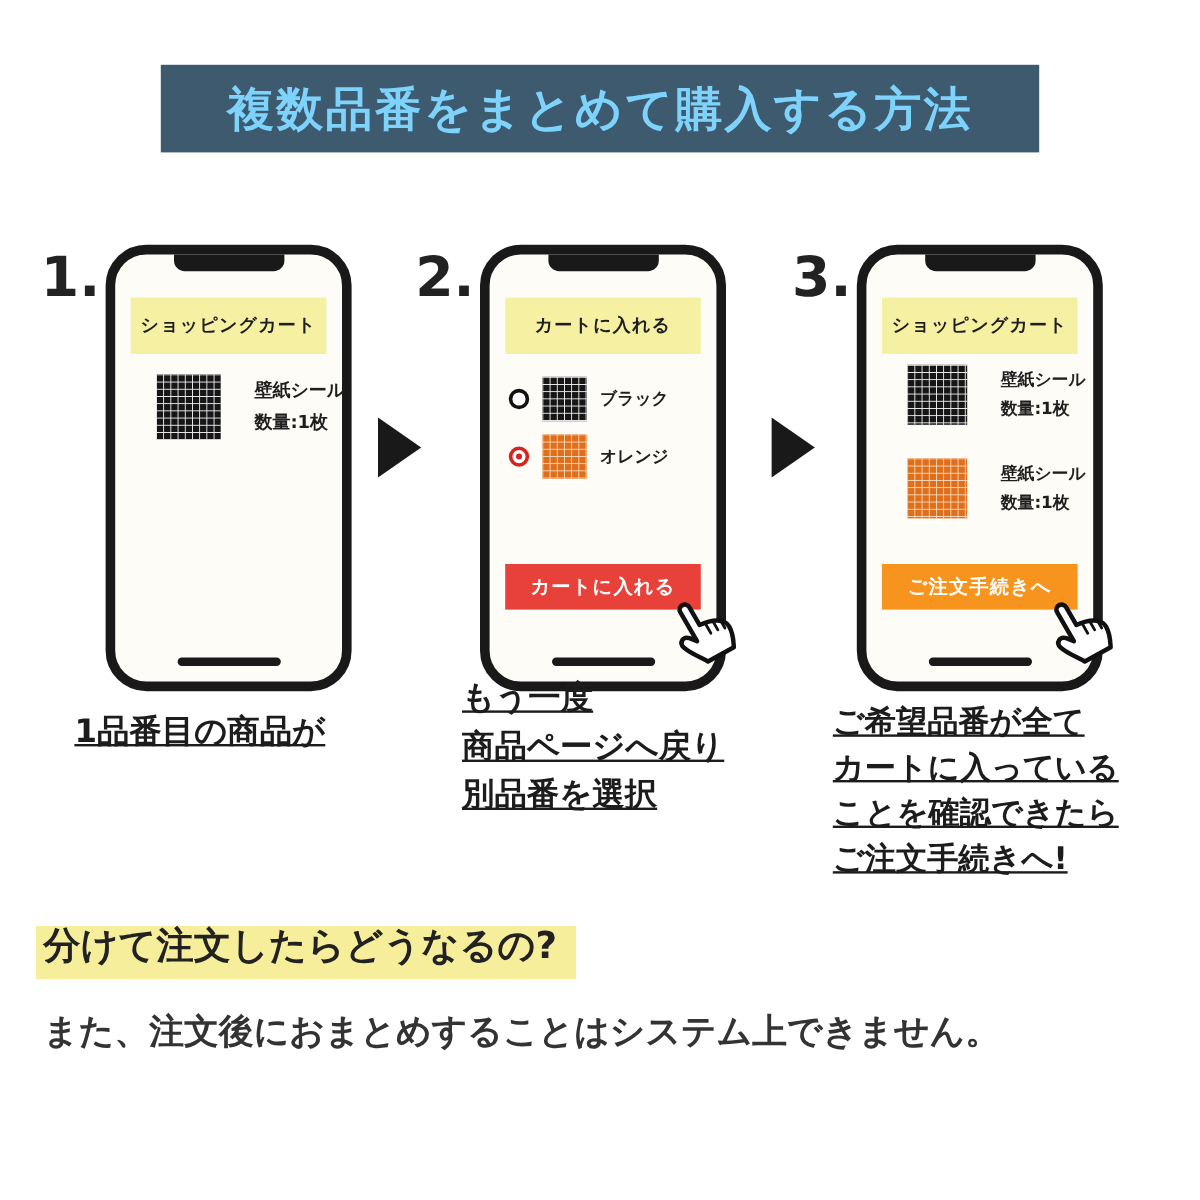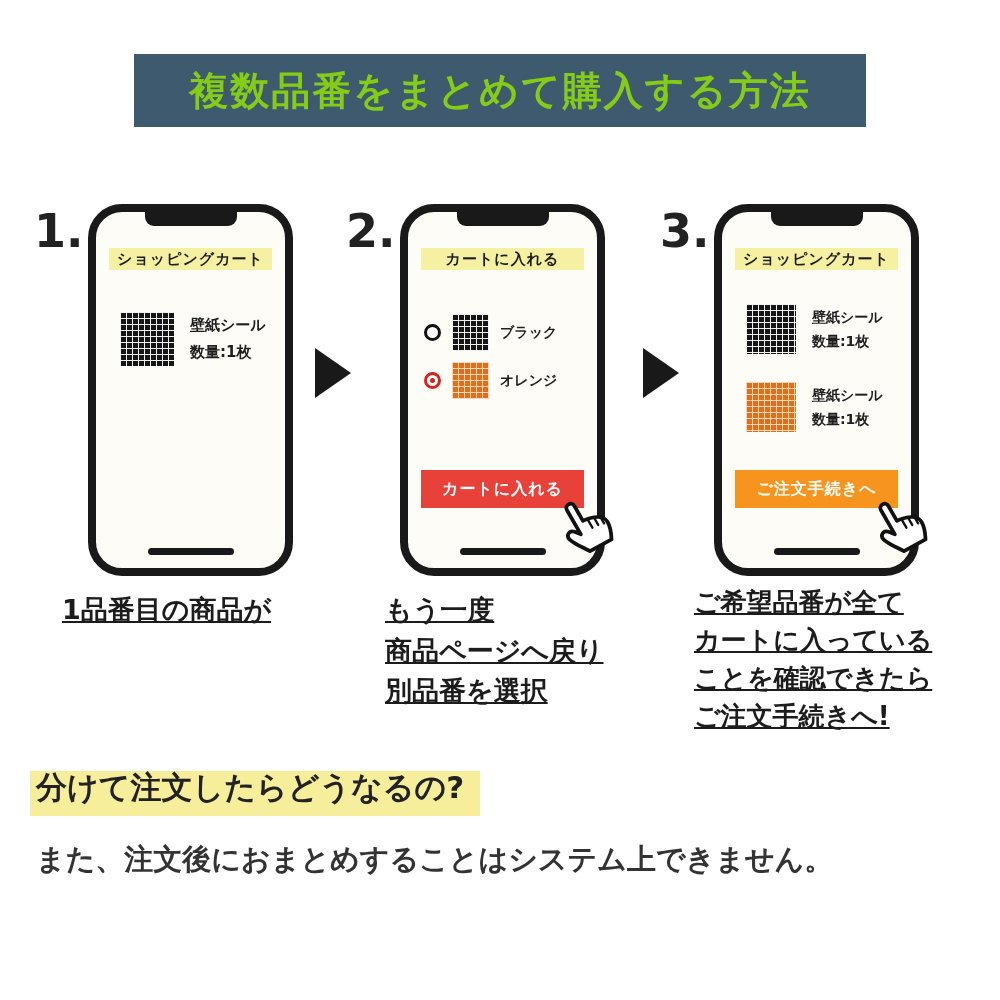--- a/index.html
+++ b/index.html
@@ -3,42 +3,42 @@
 <meta charset="utf-8">
 <style>
   * { box-sizing: border-box; }
   html, body { margin:0; padding:0; background:#ffffff; }
   .page { position:relative; width:1000px; height:1000px; background:#ffffff; overflow:hidden;
           font-family:"DejaVu Sans","Liberation Sans",sans-serif; color:#1e1e1e; }
 
   
   .title-banner { position:absolute; left:134px; top:54px; width:732px; height:73px;
                   background:#3d5a6f; display:flex; align-items:center; justify-content:center; }
-  .title-banner h1 { margin:0; color:#84cc16; font-size:39px; font-weight:700; letter-spacing:2px; white-space:nowrap; }
+  .title-banner h1 { margin:0; color:#7dd3fc; font-size:39px; font-weight:700; letter-spacing:2px; white-space:nowrap; }
 
   
   .step { position:absolute; width:205px; }
   .step-1 { left:88px;  top:204px; }
   .step-2 { left:400px; top:204px; }
   .step-3 { left:714px; top:204px; }
   .step-number { position:absolute; left:-54px; top:0; font-size:46px; font-weight:700; color:#222; }
 
   
   .phone { position:relative; width:205px; height:372px; background:#fdfcf7;
            border:8px solid #191919; border-radius:34px; }
   .notch { position:absolute; top:0; left:50%; transform:translateX(-50%);
            width:92px; height:14px; background:#191919; border-radius:0 0 9px 9px; }
   .home-bar { position:absolute; bottom:13px; left:50%; transform:translateX(-50%);
               width:86px; height:7px; background:#191919; border-radius:4px; }
-  .screen-banner { position:absolute; top:36px; left:13px; right:13px; height:22px;
+  .screen-banner { position:absolute; top:36px; left:13px; right:13px; height:47px;
                    background:#f6f0a2; display:flex; align-items:center; justify-content:center;
                    font-size:15px; font-weight:700; letter-spacing:1px; white-space:nowrap; }
 
   
-  .p-item { position:absolute; left:24px; display:flex; align-items:center; gap:16px; }
+  .p-item { position:absolute; left:34px; display:flex; align-items:center; gap:28px; }
   .item-text { font-weight:700; white-space:nowrap; }
   .p1 .p-item { top:100px; }
   .p1 .item-text { font-size:15px; line-height:1.8; }
   .p3 .row-0 { top:92px; }
   .p3 .row-1 { top:170px; }
   .p3 .item-text { font-size:14px; line-height:1.75; }
 
   
   .swatch { flex:none; }
   .sw-54 { width:54px; height:54px; }
@@ -76,21 +76,21 @@
   
   .arrow { position:absolute; width:0; height:0;
            border-top:25px solid transparent; border-bottom:25px solid transparent;
            border-left:36px solid #191919; }
   .arrow-1 { left:315px; top:348px; }
   .arrow-2 { left:643px; top:348px; }
 
   
   .caption { position:absolute; font-size:27px; line-height:1.5; font-weight:600; color:#1c1c1c; white-space:nowrap;text-decoration:underline; }
   .caption-1 { left:62px;  top:590px; }
-  .caption-2 { left:385px; top:590px; }
+  .caption-2 { left:385px; top:562px; }
   .caption-3 { left:694px; top:584px; font-size:26px; line-height:1.46; }
 
   
   .note-heading { position:absolute; left:30px; top:764px; margin:0; font-size:31px; font-weight:700; color:#222;
                   background:linear-gradient(transparent 14%, #f7ee9b 14%); padding:3px 16px 7px 6px; white-space:nowrap; }
   .note-body { position:absolute; left:36px; top:836px; font-size:29px; line-height:1.62; color:#333; font-weight:600; white-space:nowrap; }
 </style>
 </head>
 <body>
 

